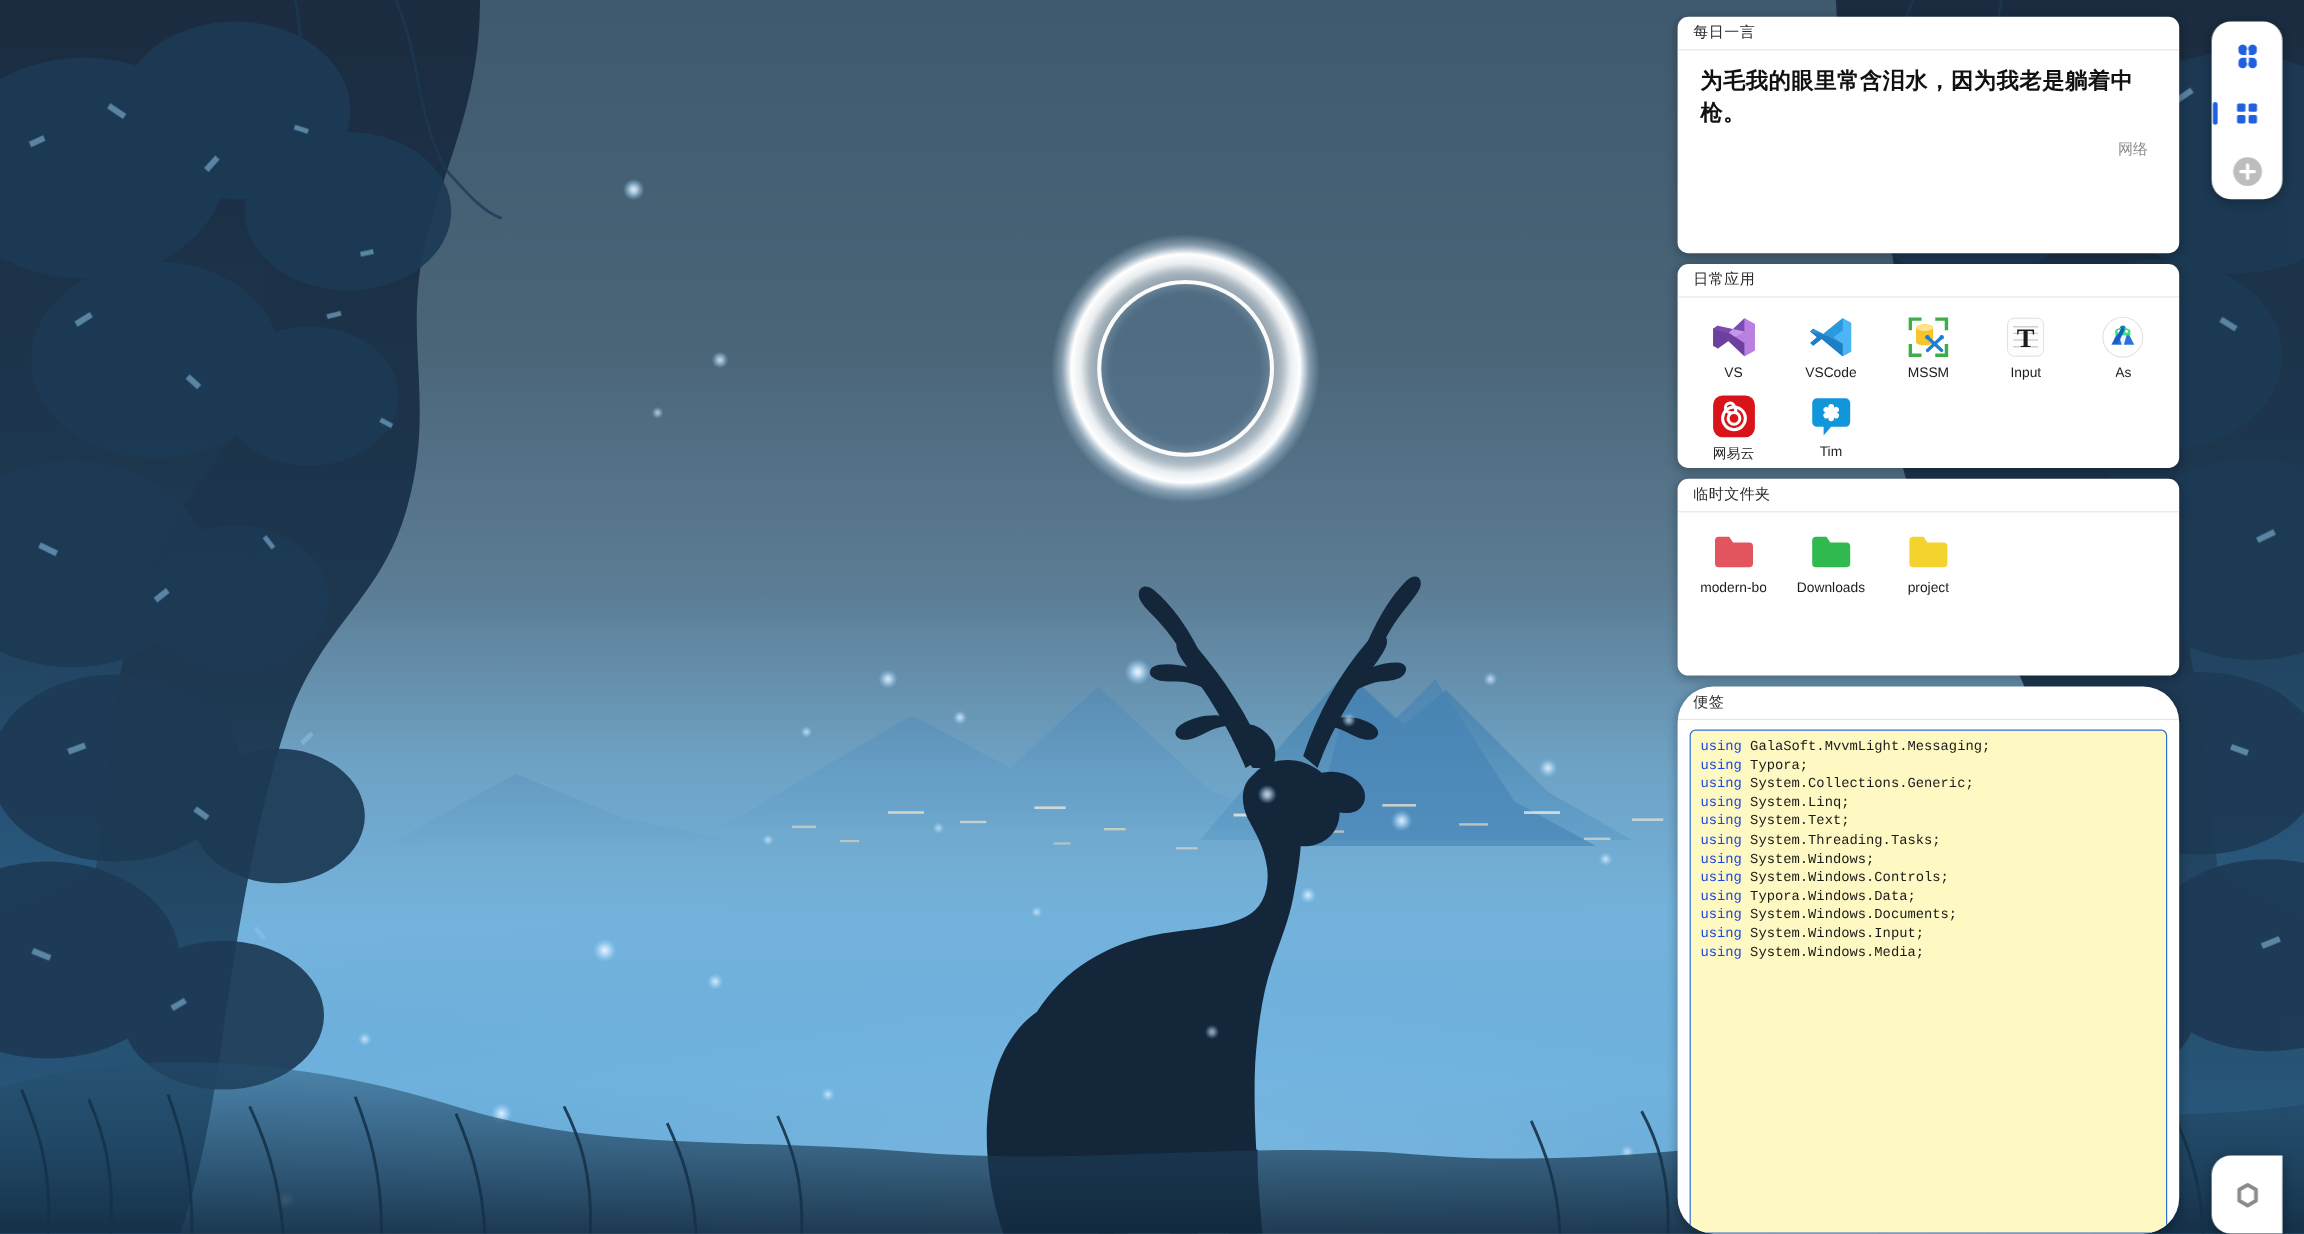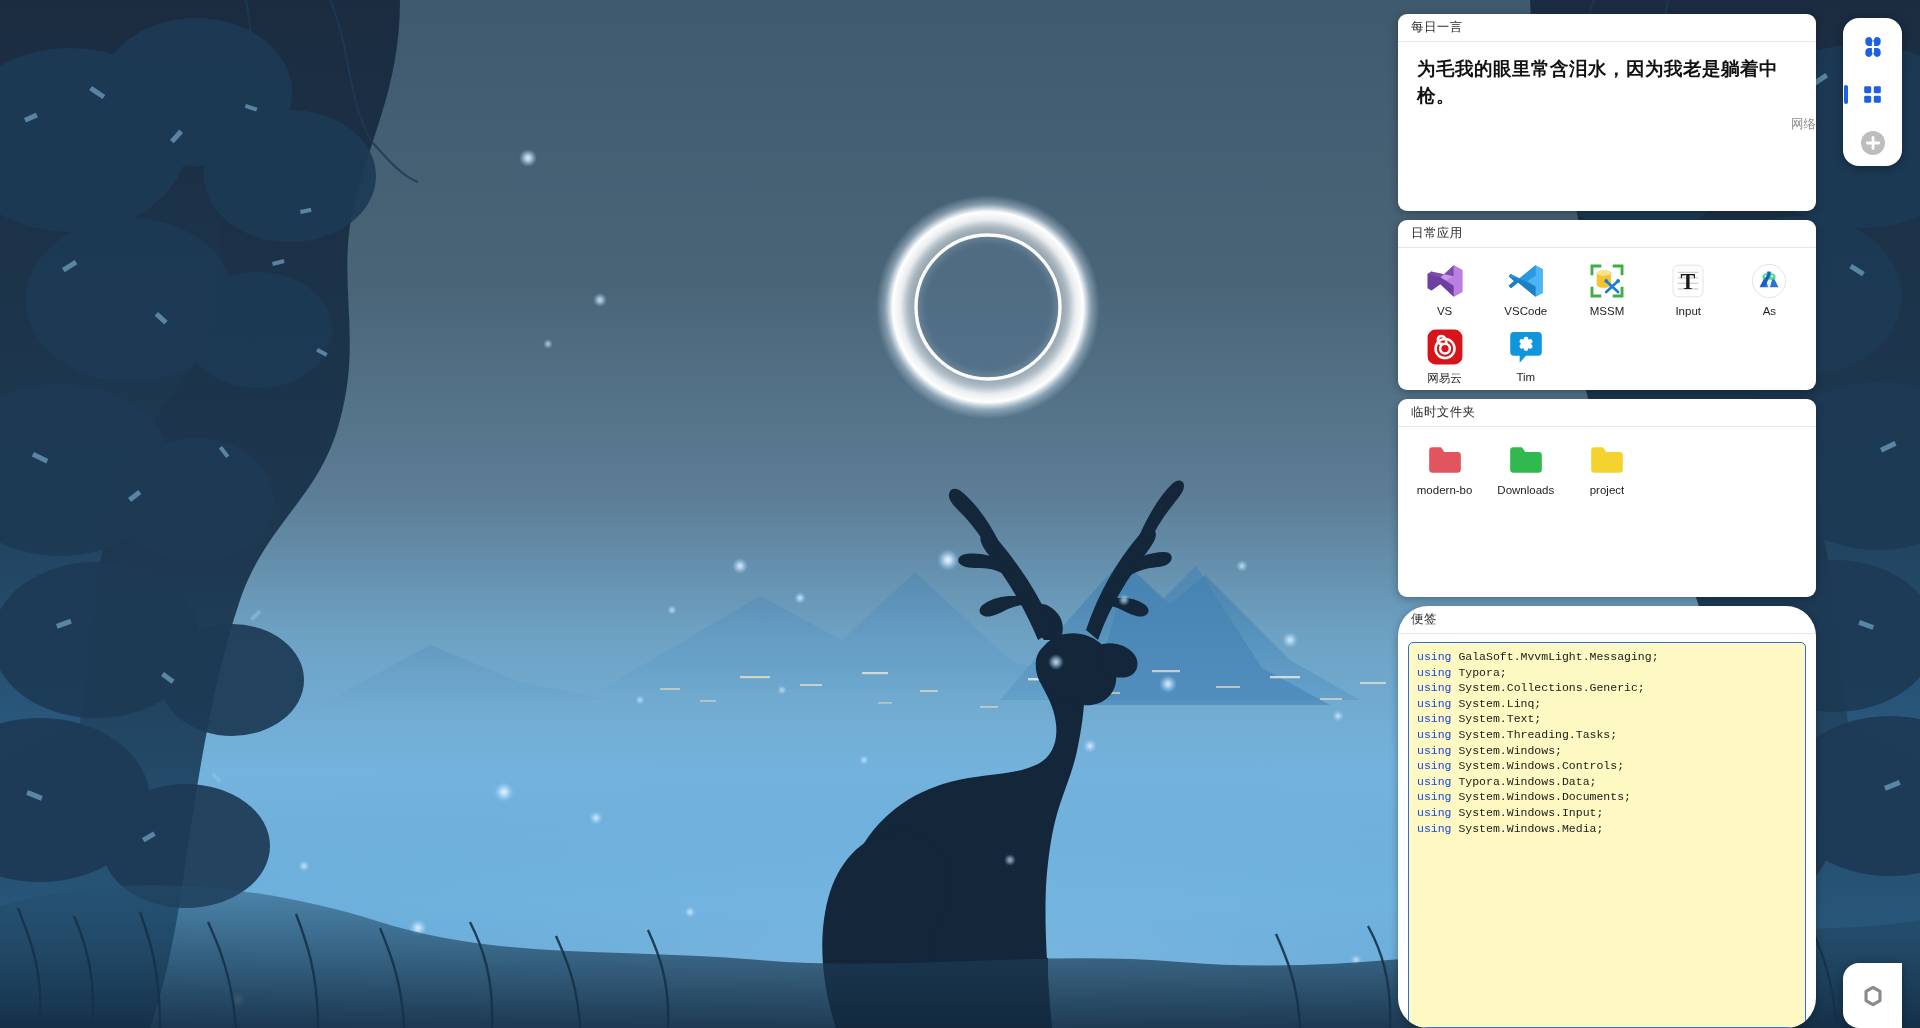--- a/index.html
+++ b/index.html
@@ -34,28 +34,28 @@
     padding:4px 13px;
     font-size:12.5px; color:#2b2b2b;
     border-bottom:1px solid #e7e7e7;
     letter-spacing:.4px;
   }
   .card-body { flex:1; position:relative; overflow:hidden; }
 
   
   #card-quote { height:197px; }
   .quote-text {
-    font-family:Liberation Sans, sans-serif;
+    font-family:Liberation Mono, monospace;
     font-size:18.5px; font-weight:bold; color:#111;
     line-height:1.48;
     padding:13px 19px 0 19px;
     letter-spacing:.5px;
   }
   .quote-source {
-    position:absolute; right:0; top:74px;
+    position:absolute; right:26px; top:74px;
     font-size:12.5px; color:#8d8d8d;
   }
 
   
   #card-apps { height:170px; }
   .icon-grid {
     display:grid;
     grid-template-columns:repeat(5, 1fr);
     row-gap:5px;
     padding:10px 6px 0 6px;
@@ -65,21 +65,21 @@
     gap:5px; cursor:pointer; padding:4px 0 2px 0;
     border-radius:6px;
   }
   .icon-art { width:38px; height:38px; display:block; }
   .icon-label {
     font-size:11.5px; color:#1d1d1d; text-align:center;
     max-width:74px; white-space:nowrap; overflow:hidden; text-overflow:ellipsis;
   }
 
   
-  #card-folders { height:198px; }
+  #card-folders { height:164px; }
 
   
   #card-notes { flex:1; min-height:0;border-radius:30px; }
   .note-box {
     margin:8px 10px 0 10px;
     border:1px solid #2f6fd0;
     border-radius:5px;
     height:calc(100% - 8px);
     padding:6px 8px 0 8px;
     overflow:hidden;

